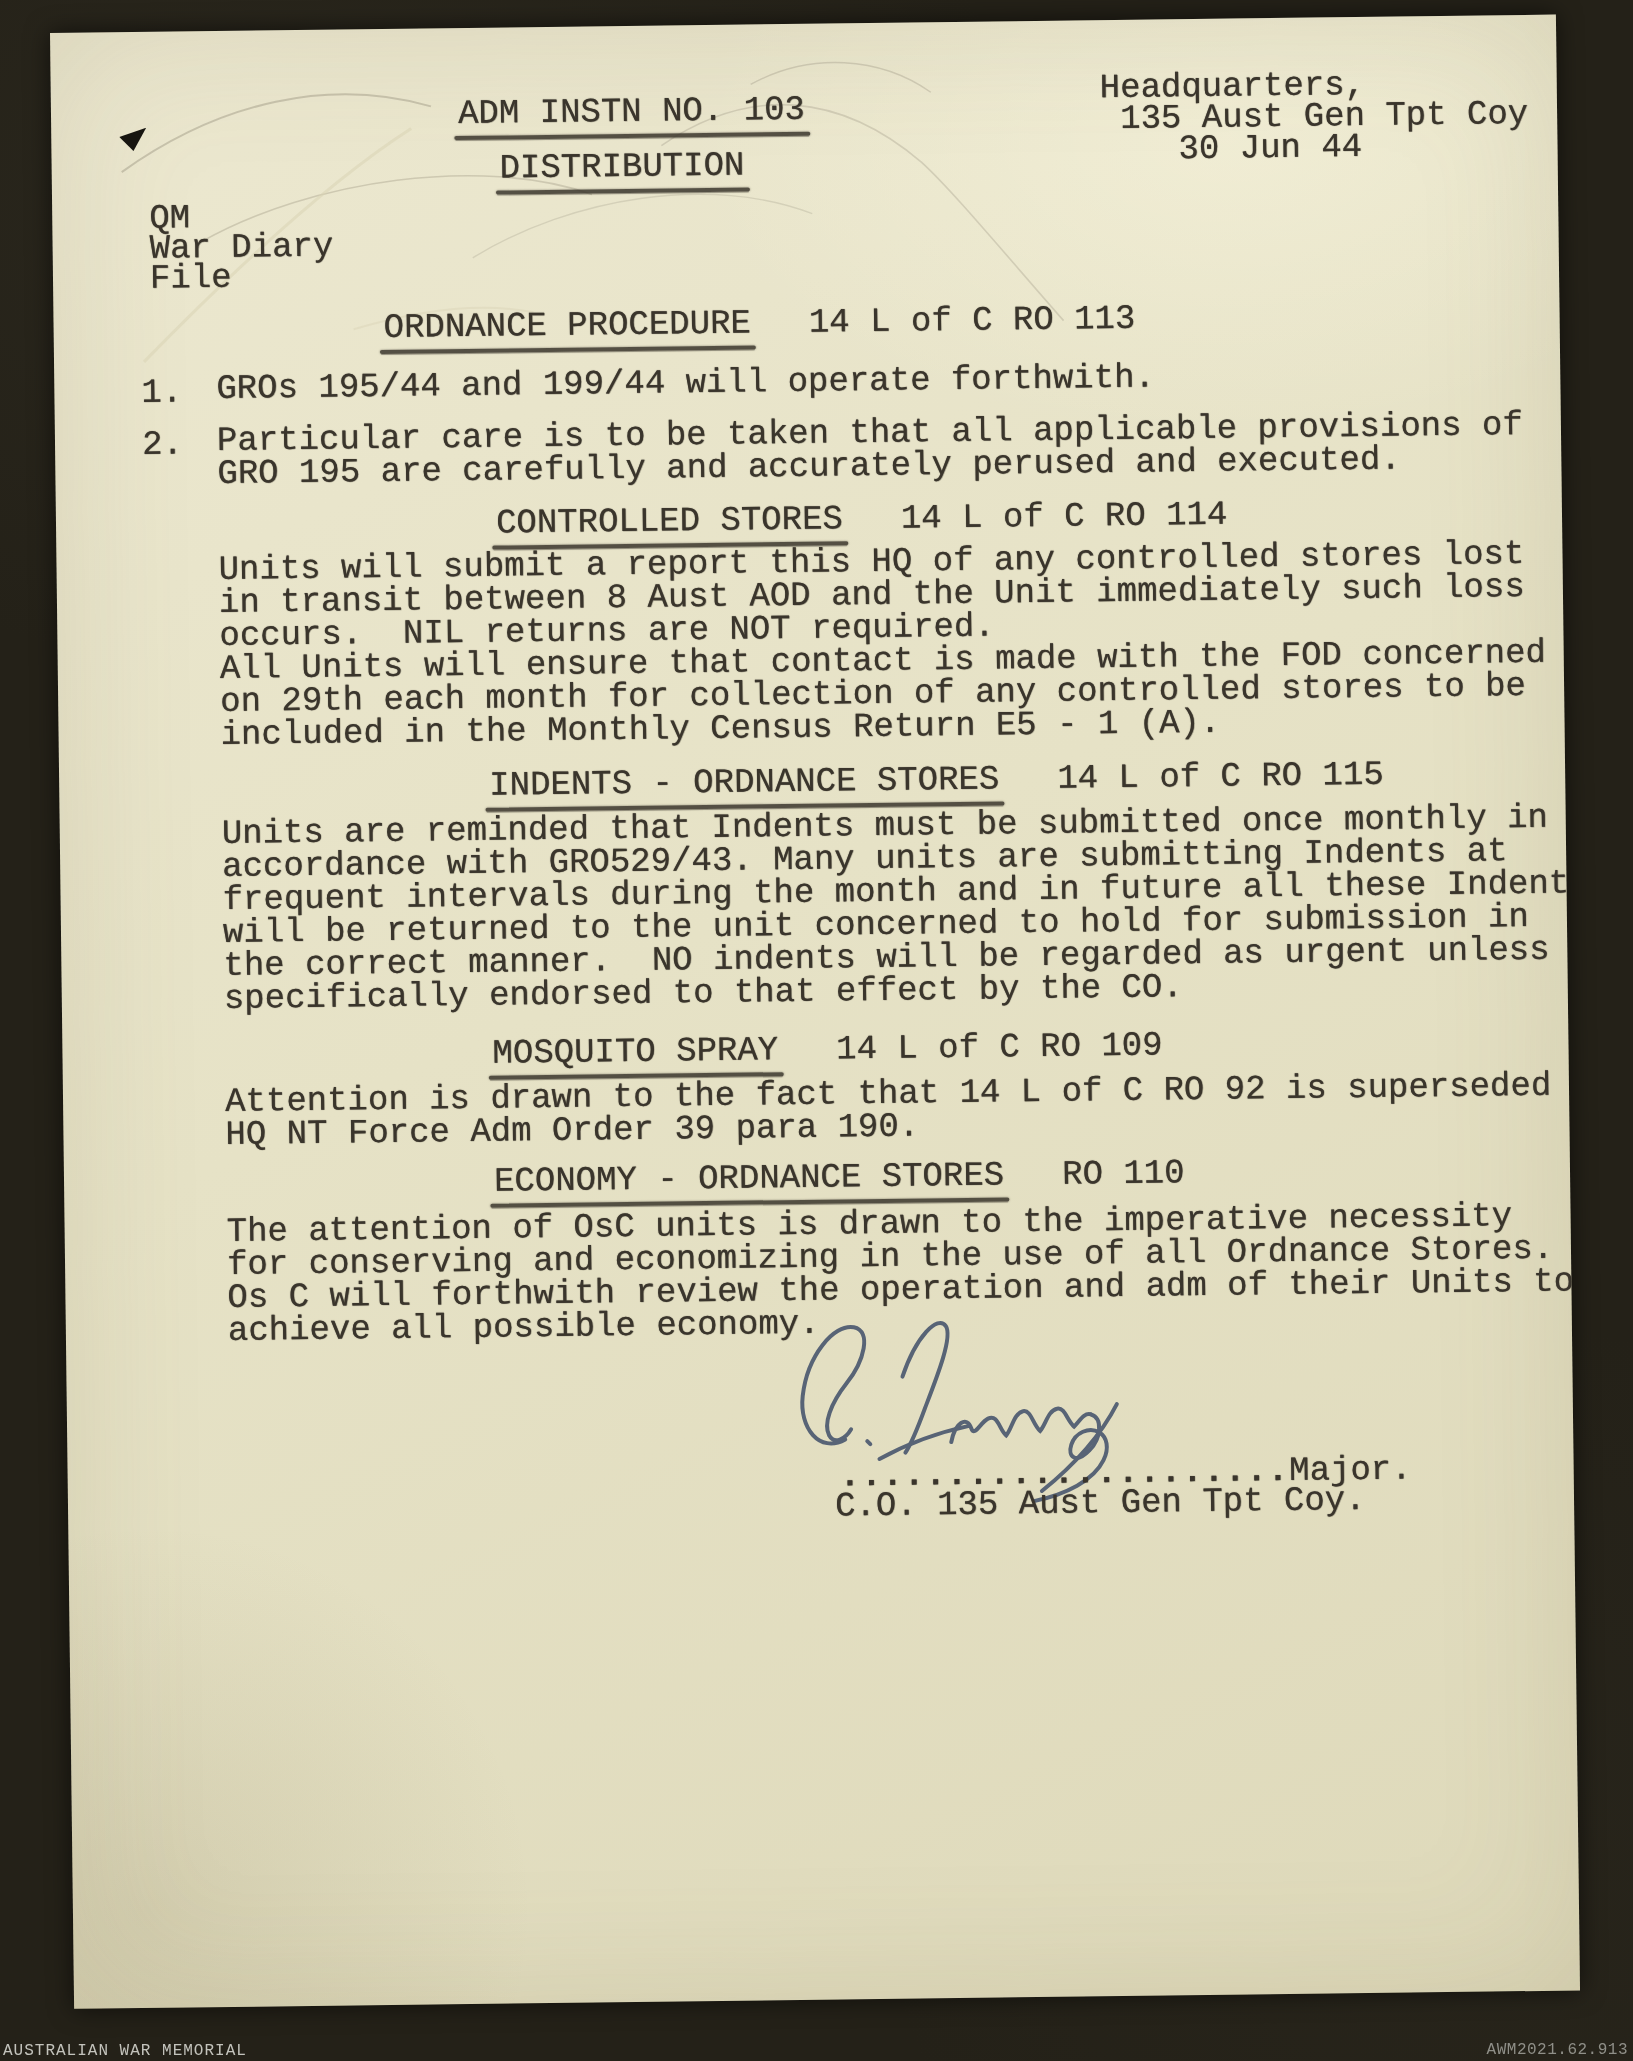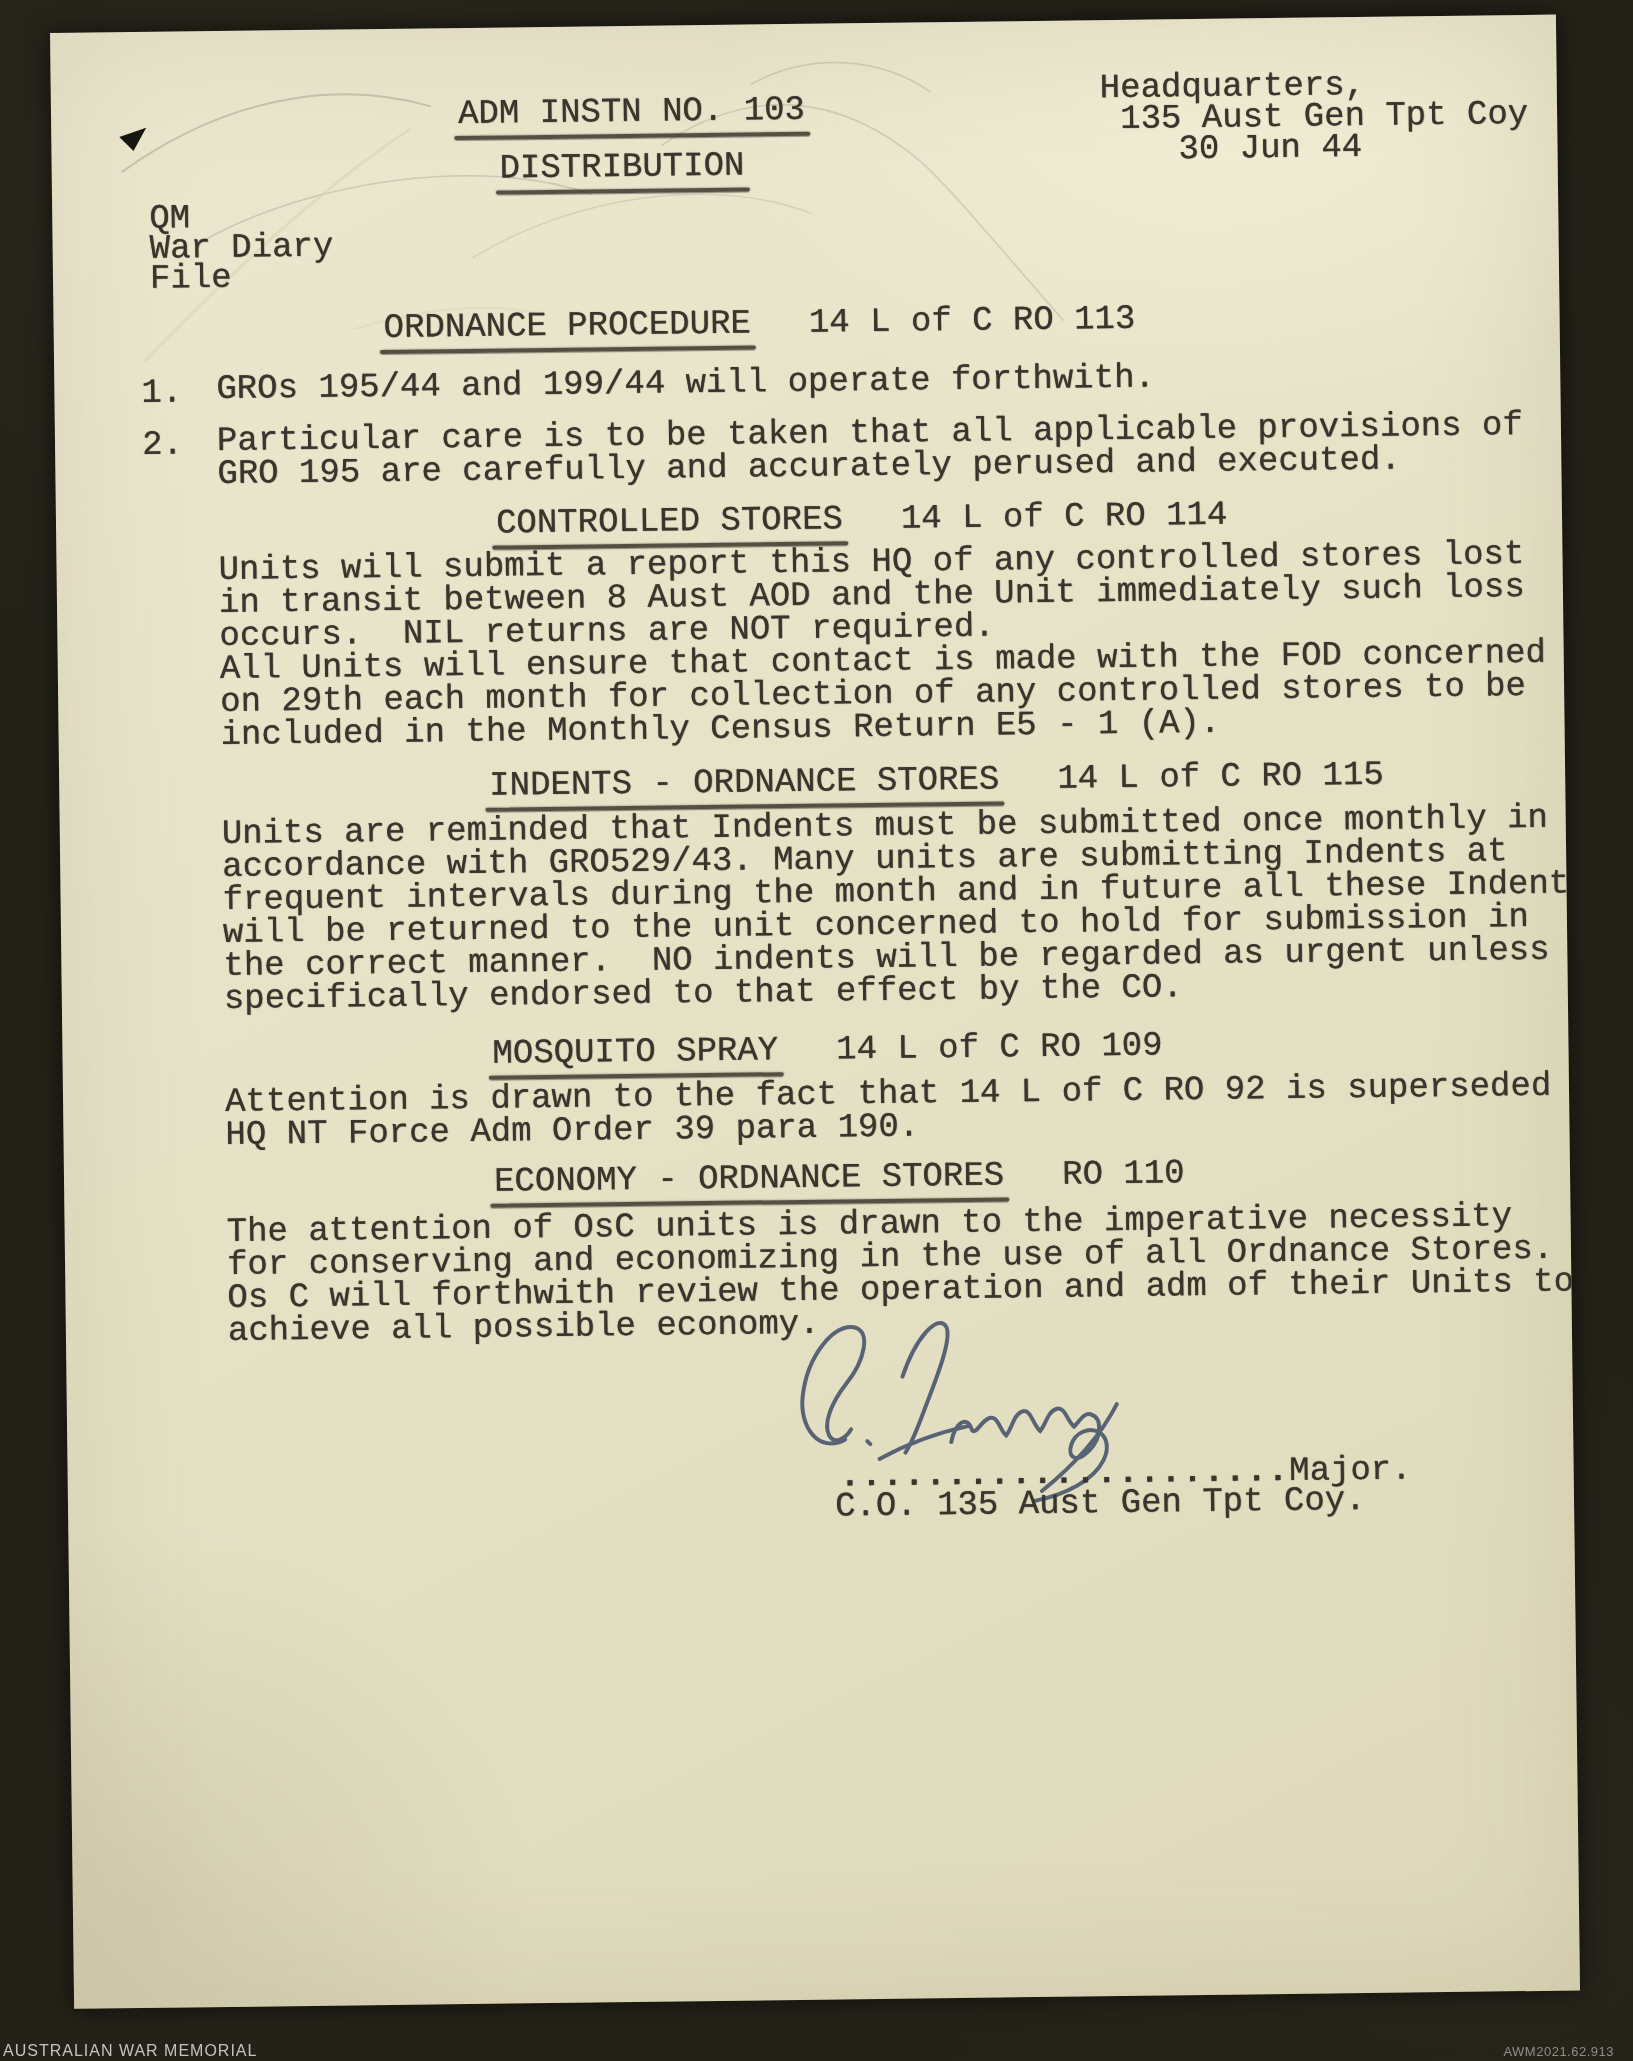--- a/index.html
+++ b/index.html
@@ -30,23 +30,23 @@
   .ref{margin-left:58px;}
   .ind1{padding-left:20px;}
   .ind2{padding-left:78px;}
   .num{position:absolute;left:87px;}
   .ptxt{position:absolute;left:162px;}
   .dots{font-weight:bold;letter-spacing:1px;}
   .tear{position:absolute;left:68px;top:96px;width:27px;height:23px;background:#171510;
     clip-path:polygon(0 38%,100% 0,52% 100%);box-shadow:0 0 6px rgba(40,36,24,.35);}
   .sig-svg{position:absolute;left:712px;top:1288px;width:380px;height:232px;overflow:visible;}
   .scribbles{position:absolute;left:0;top:0;width:1100px;height:420px;pointer-events:none;}
-  .caption{position:absolute;font-family:Liberation Sans, sans-serif;}
+  .caption{position:absolute;font-family:Liberation Mono, monospace;}
   .caption.l{left:3px;bottom:1px;font-size:16px;letter-spacing:1px;color:#c3c3bc;}
-  .caption.r{right:19px;bottom:2px;font-size:13px;letter-spacing:.5px;color:#8f8f88;}
+  .caption.r{right:5px;bottom:2px;font-size:16px;letter-spacing:.5px;color:#8f8f88;}
 </style>
 </head>
 <body>
 
 <div class="stage">
 
   <div class="paper">
 
     <svg class="scribbles" viewBox="0 0 1100 420">
       <path d="M70,140 C170,70 280,48 380,78" stroke="#7d7562" stroke-width="2" fill="none" opacity=".32"></path>

